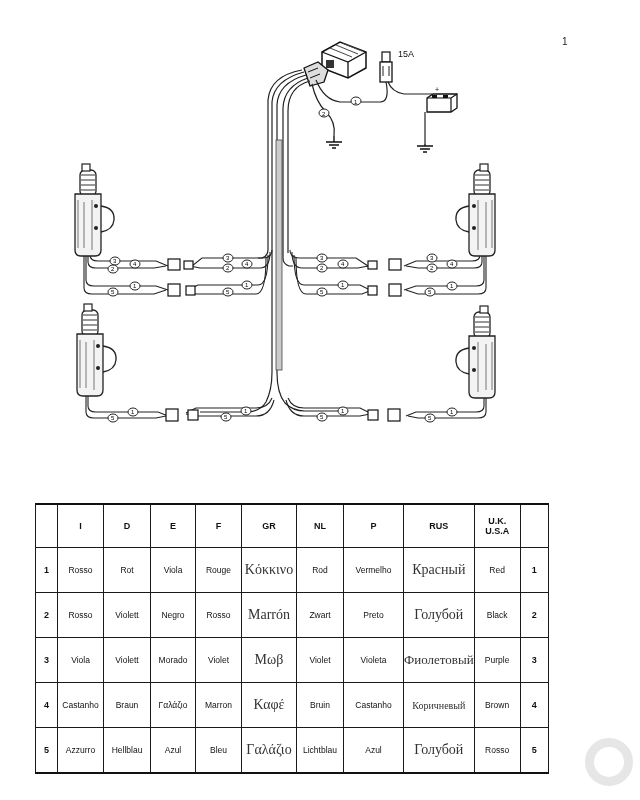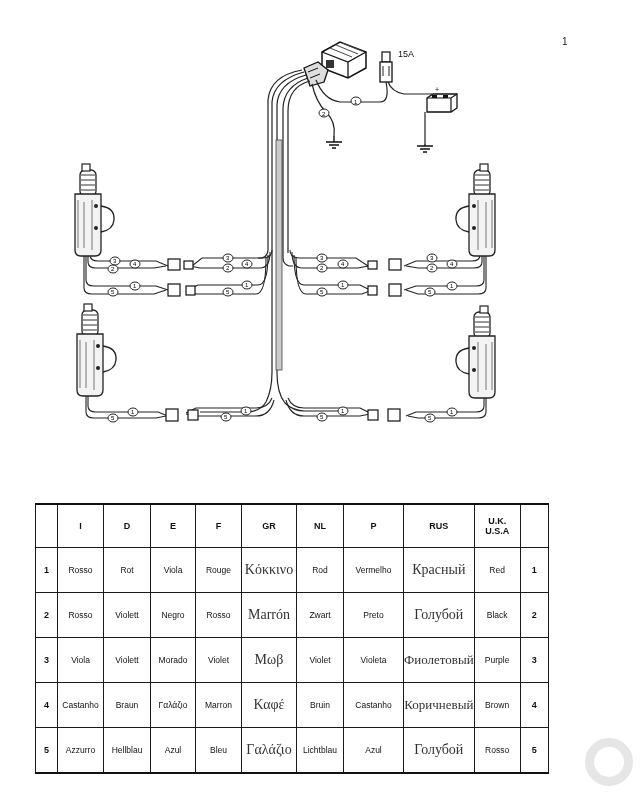--- a/index.html
+++ b/index.html
@@ -372,21 +372,21 @@
   </tr>
   <tr>
     <td class="num">4</td>
     <td>Castanho</td>
     <td>Braun</td>
     <td>Γαλάζιο</td>
     <td>Marron</td>
     <td class="serif">Καφέ</td>
     <td>Bruin</td>
     <td>Castanho</td>
-    <td class="serif" style="font-size:13px">Коричневый</td>
+    <td class="serif" style="font-size:10px">Коричневый</td>
     <td>Brown</td>
     <td class="num">4</td>
   </tr>
   <tr>
     <td class="num">5</td>
     <td>Azzurro</td>
     <td>Hellblau</td>
     <td>Azul</td>
     <td>Bleu</td>
     <td class="serif">Γαλάζιο</td>

